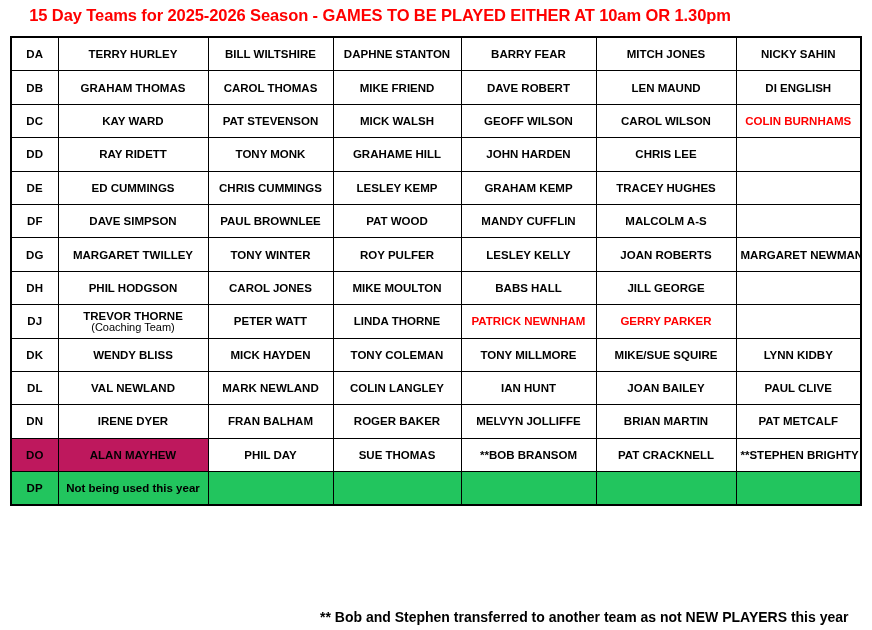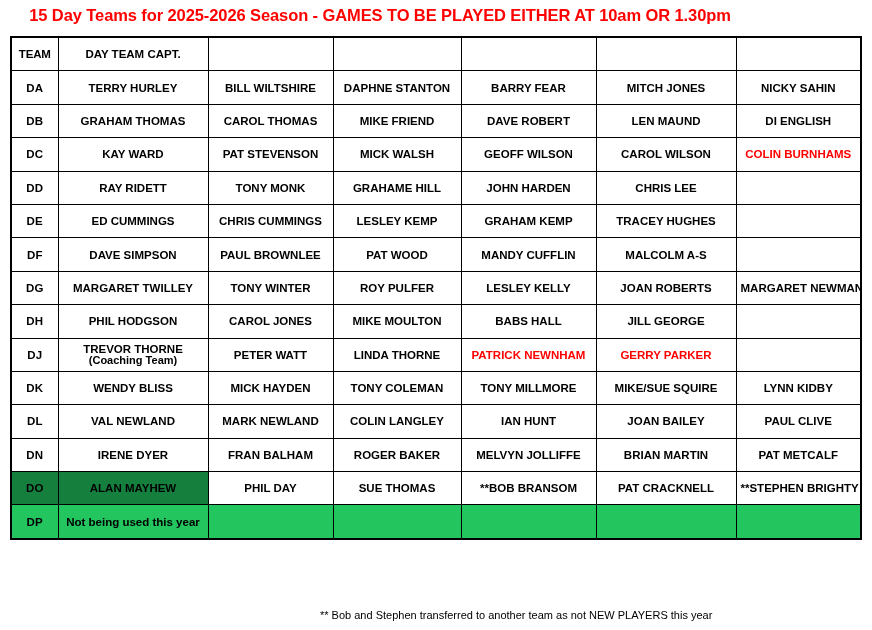--- a/index.html
+++ b/index.html
@@ -91,27 +91,27 @@
     padding-left: 5px;
     font-size: 11.5px;
     font-weight: bold;
     line-height: 1.05;
     white-space: normal;
     margin-left: 36px;
   }
   td.captain .sub {
     display: block;
     font-size: 11px;
-    font-weight: bold;
+    font-weight: normal;
   }
 
   
   .red-name { color: #ff0000 !important; }
   .small-name { font-size: 10px; }
-  .blue-fill { background: #15803d; }
+  .blue-fill { background: #be185d; }
   .pink-fill { background: #22c55e; }
   td.unused {
     color: #000000;
     text-align: left;
     padding-left: 5px;
     font-weight: normal;
     font-size: 11.5px;
   }
 
   
@@ -123,50 +123,41 @@
     font-weight: bold;
     font-size: 14.5px;
     white-space: nowrap;
     margin-top: 48px;
   }
   #footer-note {
     position: absolute;
     left: 320px;
     top: 609px;
     color: #000000;
-    font-weight: normal;
-    font-size: 11px;
+    font-weight: bold;
+    font-size: 14px;
     white-space: nowrap;
   }
 </style>
 </head>
 <body>
 
 <div id="page-title">15 Day Teams for 2025-2026 Season - GAMES TO BE PLAYED EITHER AT 10am OR 1.30pm</div>
 
 <table id="teams-table">
   <colgroup>
     <col class="c-team">
       <col class="c-capt">
       <col class="c-p1">
     <col class="c-p2">
       <col class="c-p3">
       <col class="c-p4">
       <col class="c-p5">
   </colgroup>
   <tbody id="table-body">
-    <tr class="header-row">
-      <td class="th-team">TEAM</td>
-      <td class="th-capt">DAY TEAM CAPT.</td>
-      <td></td>
-      <td></td>
-      <td></td>
-      <td></td>
-      <td></td>
-    </tr>
   <tr>
         <td class="team-code">DA</td>
         <td class="captain">TERRY HURLEY</td>
         <td class="player">BILL WILTSHIRE</td>
         <td class="player">DAPHNE STANTON</td>
         <td class="player">BARRY FEAR</td>
         <td class="player">MITCH JONES</td>
         <td class="player">NICKY SAHIN</td>
       </tr>
       <tr>

